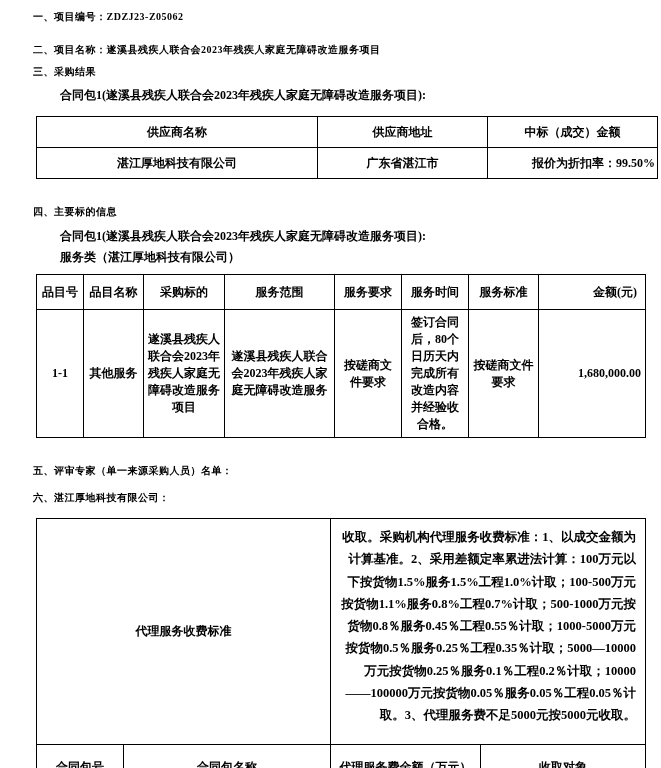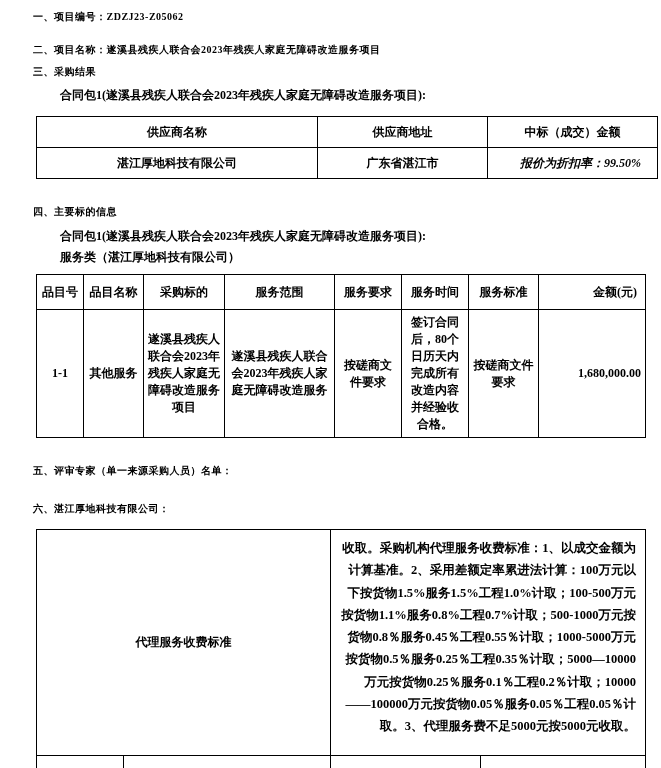--- a/index.html
+++ b/index.html
@@ -18,21 +18,21 @@
   .heading {
     font-size: 10px;
     line-height: 18px;
     letter-spacing: 0.5px;
     white-space: nowrap;
   }
   .h1 { margin-bottom: 15px; }
   .h2 { margin-bottom: 4px; }
   .h3 { margin-bottom: 6px; }
   .h4 { margin-bottom: 7px; }
-  .h5 { margin-bottom: 20px; }
+  .h5 { margin-bottom: 9px; }
   .h6 { margin-bottom: 11px; }
 
   .indent-line {
     font-size: 12px;
     line-height: 16px;
     margin-left: 27px;
     white-space: nowrap;
   }
   .pkg1 { margin-bottom: 13px; }
   .pkg2 { margin-bottom: 5px; }
@@ -51,21 +51,21 @@
     text-align: center;
     vertical-align: middle;
     font-weight: bold;
     padding: 2px 3px;
     word-break: break-all;
   }
 
   
   .t1 { width: 621px; }
   .t1 td { height: 31px; }
-  .t1 .amount-cell { text-align: right; padding-right: 16px; font-style: italic; }
+  .t1 .amount-cell { text-align: right; padding-right: 2px; }
 
   
   .t2 { width: 609px; line-height: 17px; }
   .t2 .hrow td { height: 35px; }
   .t2 .brow td { height: 101px; padding: 4px 4px; }
   .t2 .num-head { text-align: right; padding-right: 8px; }
   .t2 .num-cell { text-align: right; padding-right: 18px; }
 
   
   .t3 { width: 609px; margin-bottom: 0; }

